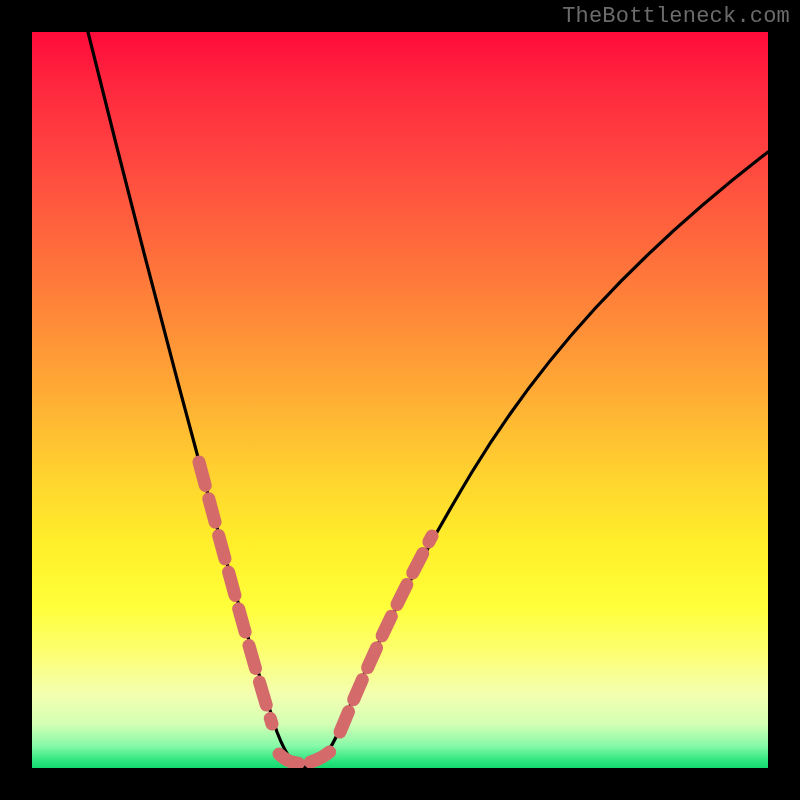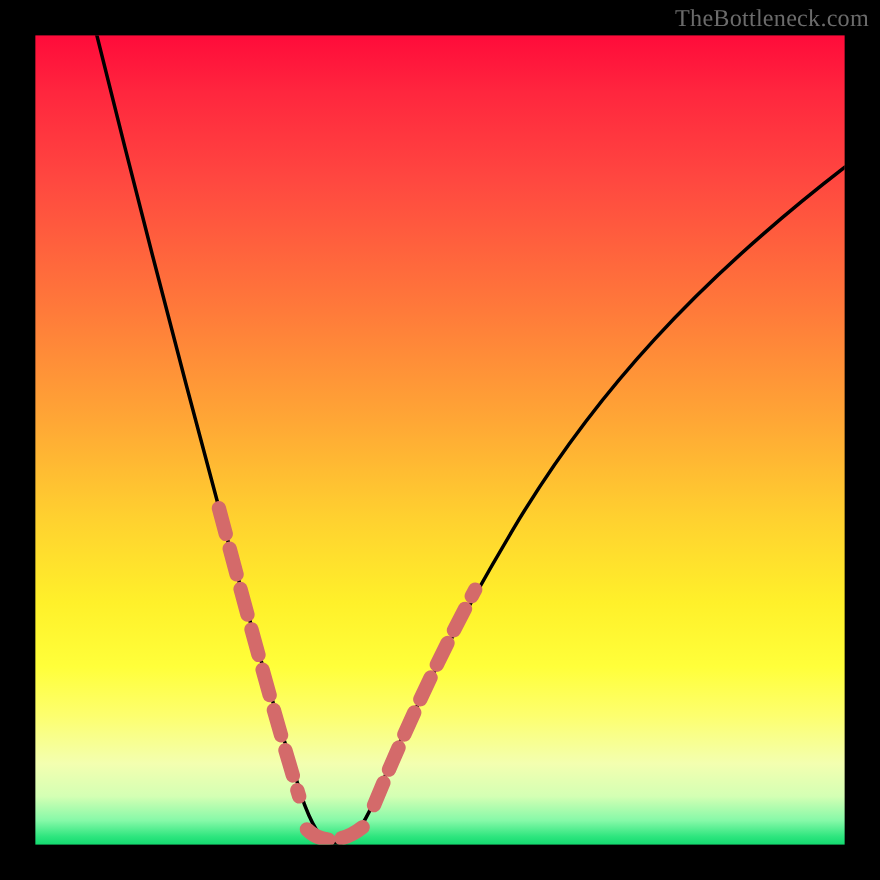--- a/index.html
+++ b/index.html
@@ -54,21 +54,21 @@
     width: 736px;
     height: 736px;
   }
   .watermark {
     position: absolute;
     top: 4px;
     right: 10px;
     color: #6b6b6b;
     font-size: 22px;
     letter-spacing: 0.2px;
-    font-family: Liberation Serif, serif;
+    font-family: Liberation Mono, monospace;
   }
 </style>
 </head>
 <body>
 
 <div class="frame">
 
   <div class="plot">
     <div class="gradient"></div>
 

